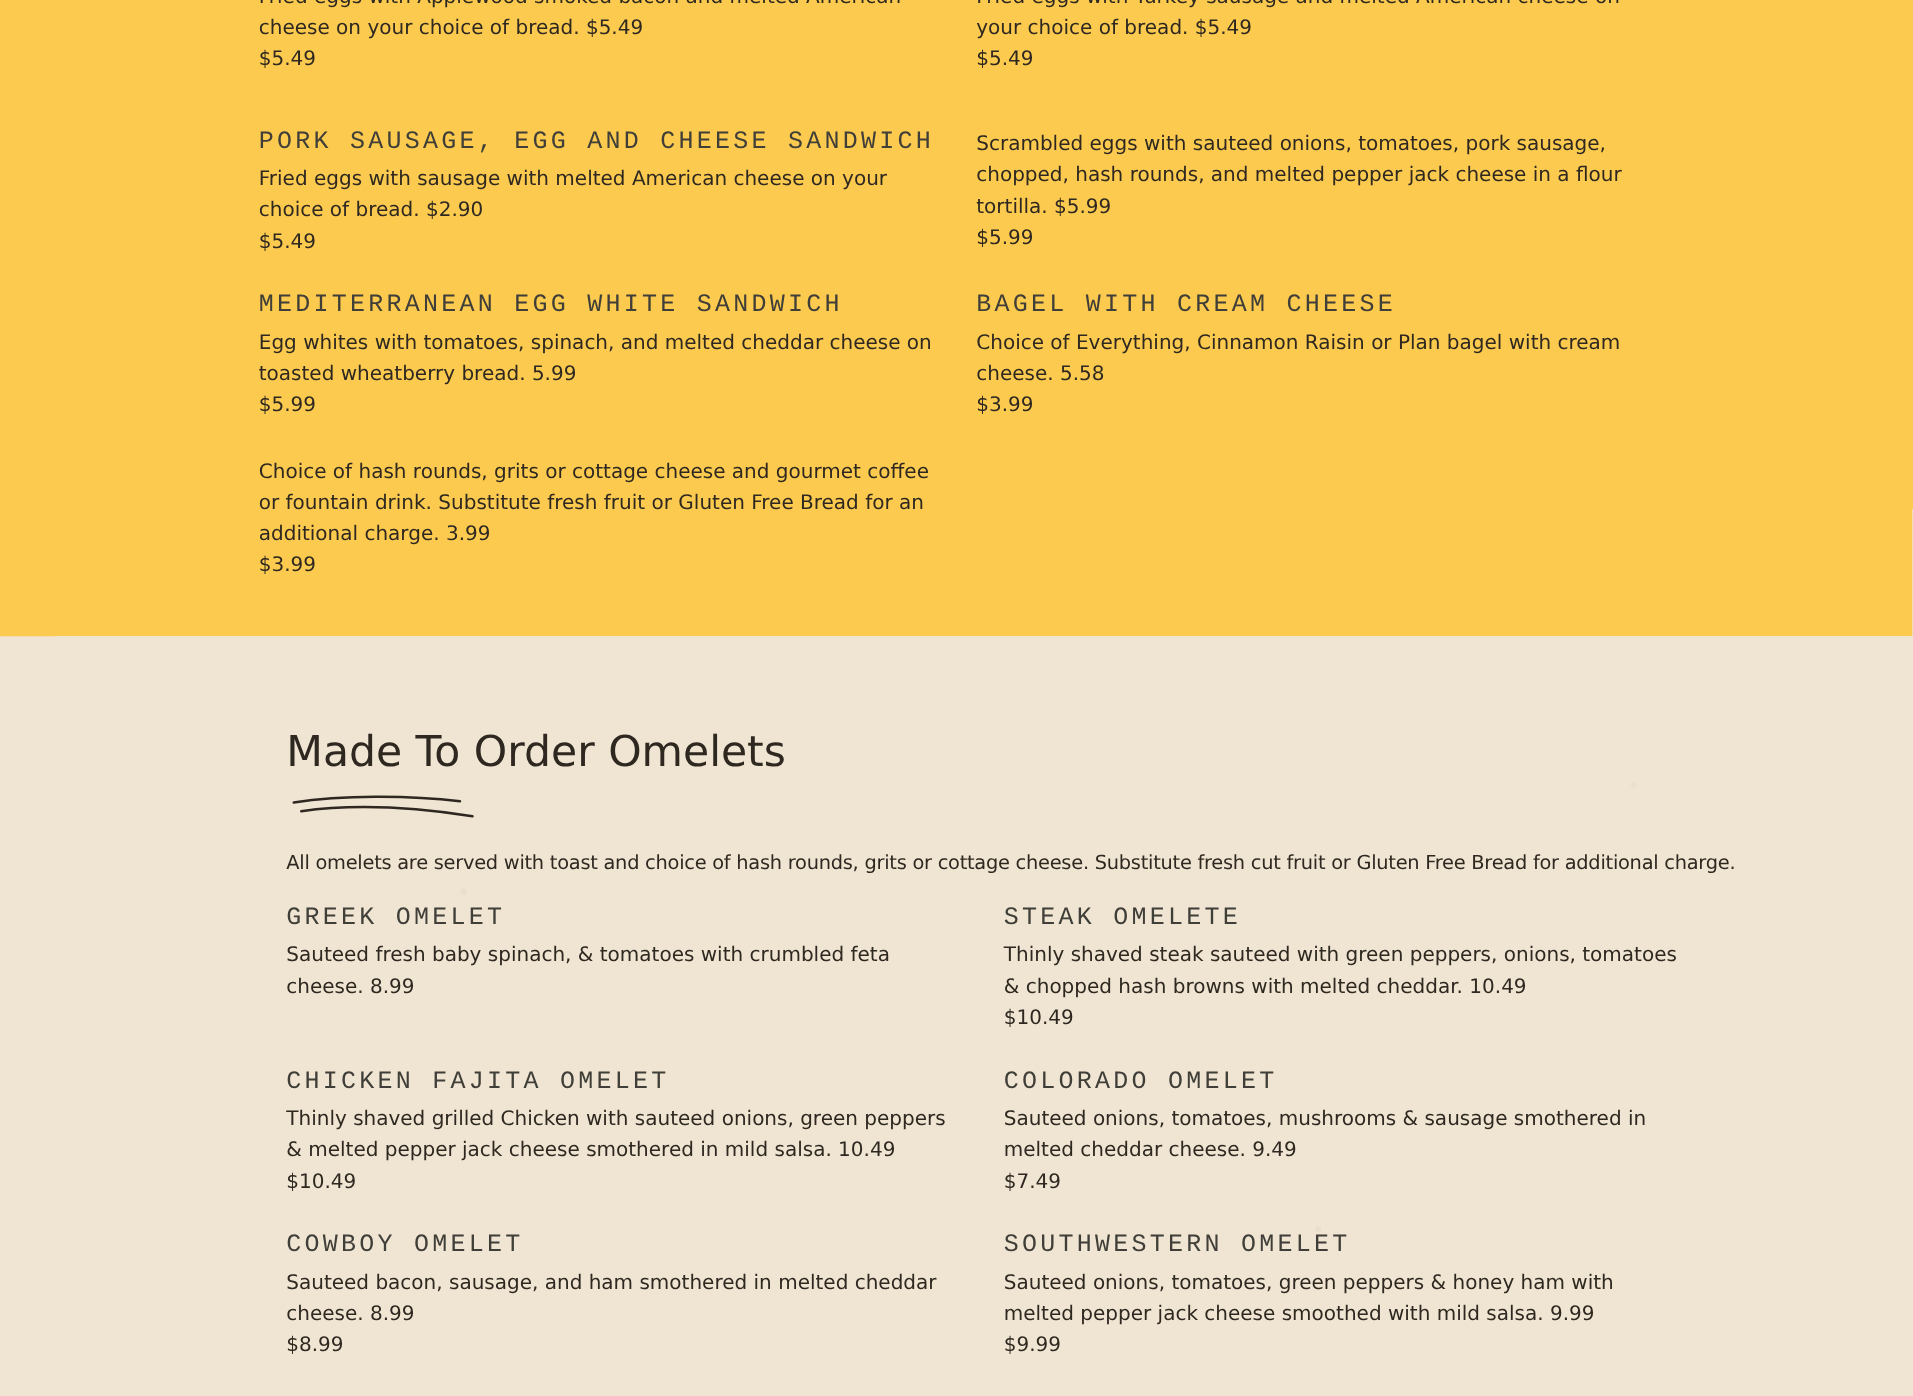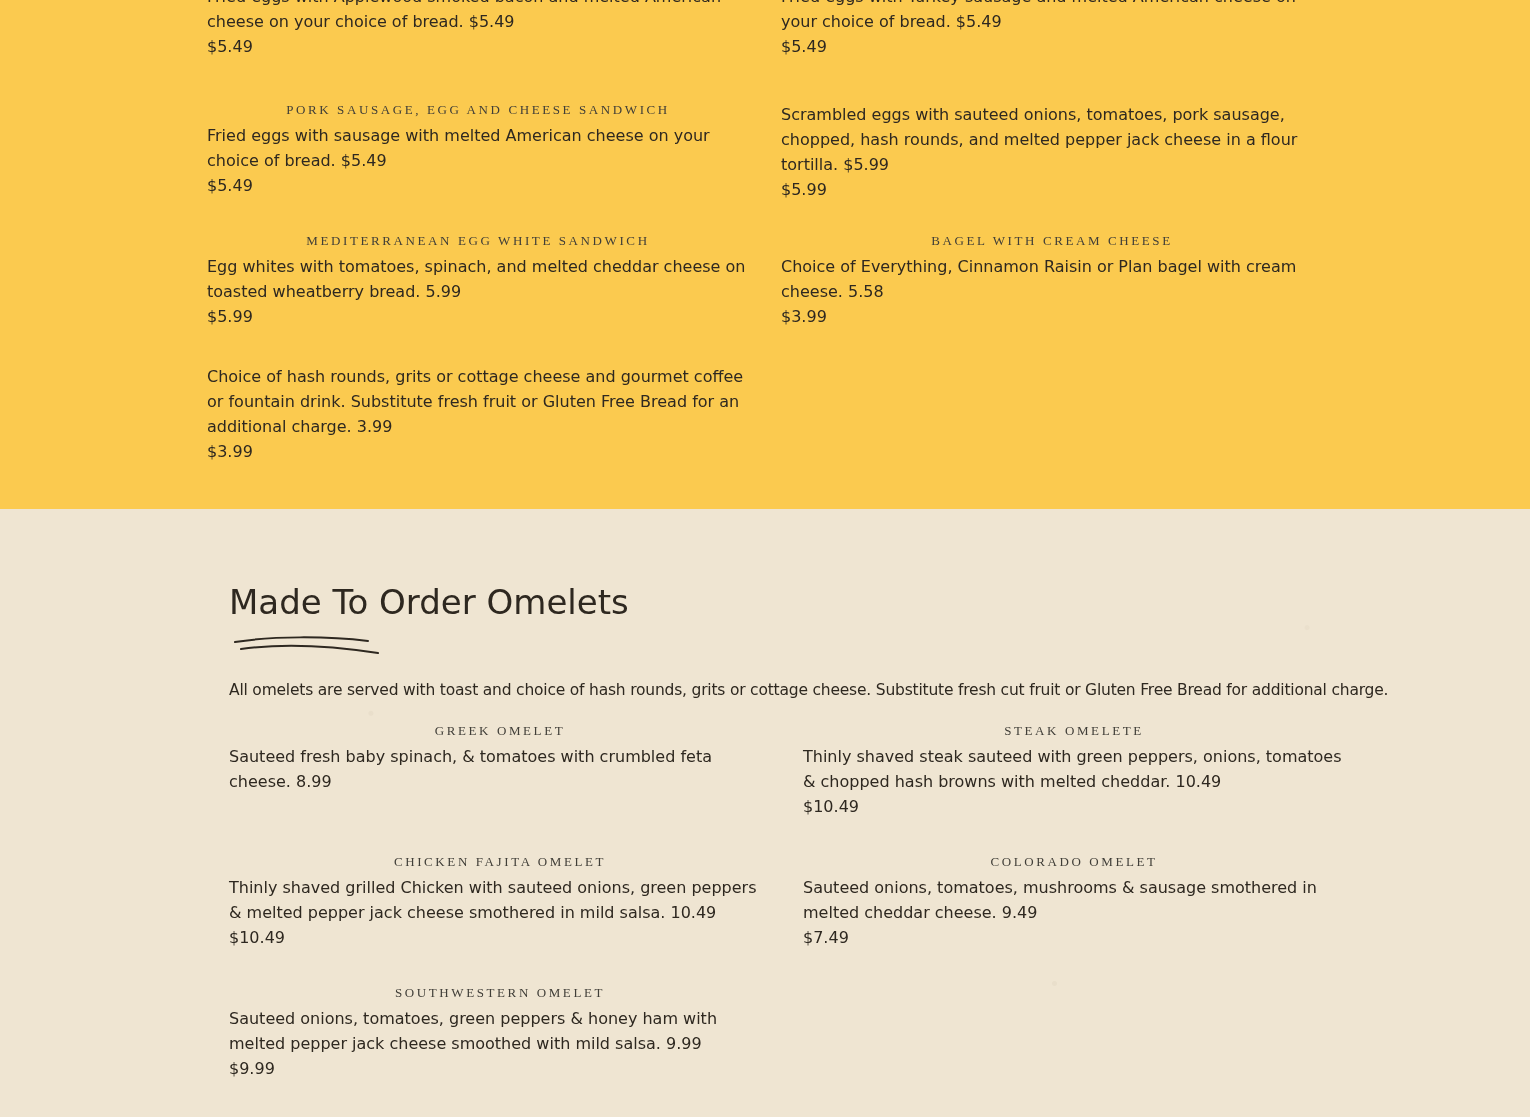--- a/index.html
+++ b/index.html
@@ -36,27 +36,26 @@
   .menu-row{
     display:grid;
     grid-template-columns:1fr 1fr;
     column-gap:32px;
     align-items:start;
   }
   .row-partial{margin-top:-16px;min-height:118px;}
   .row-fixed{min-height:131px;}
   .item-name{
     margin:0 0 5px 0;
-    font-family:Liberation Serif, serif;
+    font-family:Liberation Mono, monospace;
     font-weight:400;
-    font-size:13px;
+    font-size:20px;
     letter-spacing:2.6px;
     color:var(--title-ink);
     text-transform:uppercase;
-    text-align:center;
   }
   .item-desc,.item-price{
     margin:0;
     font-size:16px;
     line-height:25px;
     color:var(--ink);
   }
   .section-heading{
     margin:0;
     padding-top:73px;
@@ -92,21 +91,21 @@
         </div>
         <div class="menu-item">
           <p class="item-desc">Fried eggs with Turkey sausage and melted American cheese on your choice of bread. $5.49</p>
           <p class="item-price">$5.49</p>
         </div>
       </div>
 
       <div class="menu-row row-fixed">
         <div class="menu-item">
           <h3 class="item-name">PORK SAUSAGE, EGG AND CHEESE SANDWICH</h3>
-          <p class="item-desc">Fried eggs with sausage with melted American cheese on your choice of bread. $5.49</p>
+          <p class="item-desc">Fried eggs with sausage with melted American cheese on your choice of bread. $2.90</p>
           <p class="item-price">$5.49</p>
         </div>
         <div class="menu-item">
           <p class="item-desc">Scrambled eggs with sauteed onions, tomatoes, pork sausage, chopped, hash rounds, and melted pepper jack cheese in a flour tortilla. $5.99</p>
           <p class="item-price">$5.99</p>
         </div>
       </div>
 
       <div class="menu-row row-fixed">
         <div class="menu-item">
@@ -166,20 +165,25 @@
           </div>
           <div class="menu-item">
             <h3 class="item-name">COLORADO OMELET</h3>
             <p class="item-desc">Sauteed onions, tomatoes, mushrooms &amp; sausage smothered in melted cheddar cheese. 9.49</p>
             <p class="item-price">$7.49</p>
           </div>
         </div>
 
         <div class="menu-row">
           <div class="menu-item">
+            <h3 class="item-name">COWBOY OMELET</h3>
+            <p class="item-desc">Sauteed bacon, sausage, and ham smothered in melted cheddar cheese. 8.99</p>
+            <p class="item-price">$8.99</p>
+          </div>
+          <div class="menu-item">
             <h3 class="item-name">SOUTHWESTERN OMELET</h3>
             <p class="item-desc">Sauteed onions, tomatoes, green peppers &amp; honey ham with melted pepper jack cheese smoothed with mild salsa. 9.99</p>
             <p class="item-price">$9.99</p>
           </div>
         </div>
 
       </div>
     </div>
   </section>
 

